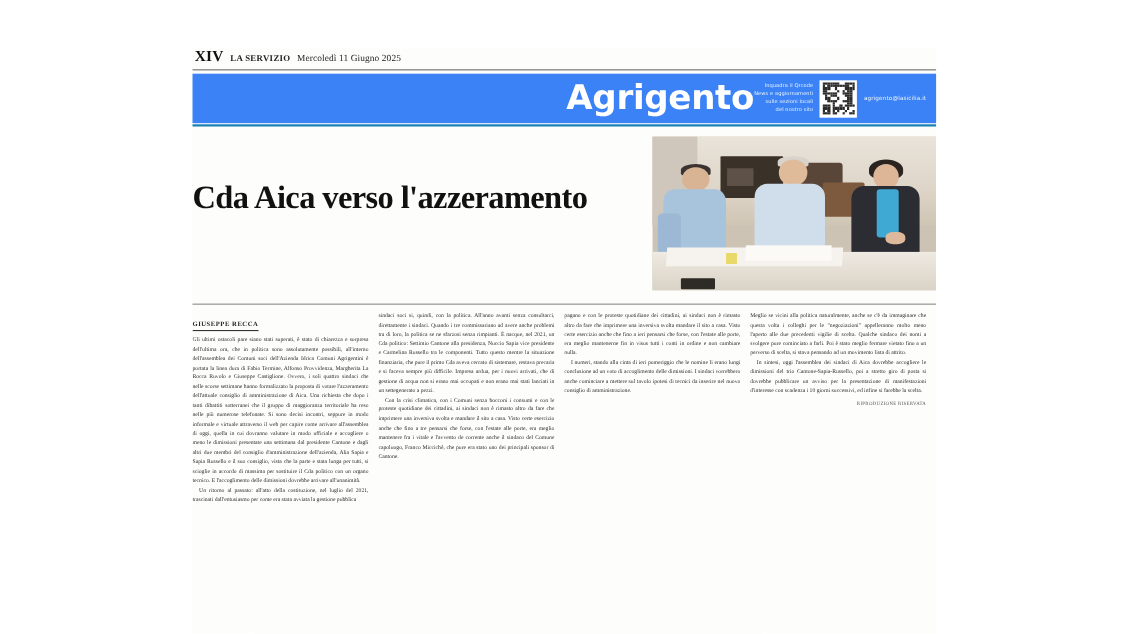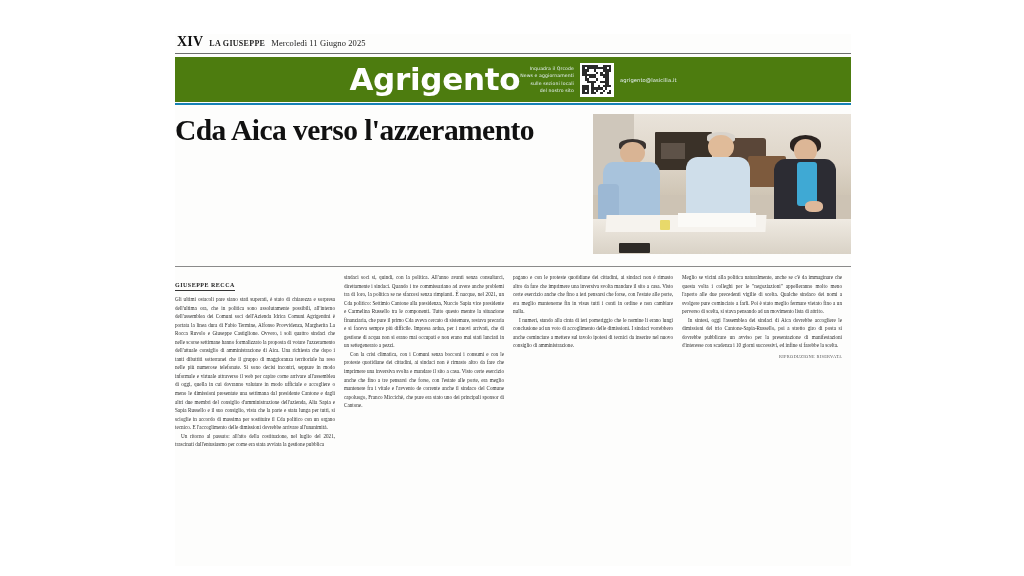--- a/index.html
+++ b/index.html
@@ -10,21 +10,21 @@
     overflow: hidden;
   }
   #page {
     position: relative;
     width: 1024px; height: 576px;
     background: #ffffff;
   }
   
   #sheet {
     position: absolute;
-    left: 175px; top: 34px;
+    left: 175px; top: 44px;
     width: 676px; height: 532px;
     background: #fdfdfc;
   }
   
   .folio {
     display: flex; align-items: baseline; gap: 6px;
     height: 18px; padding-left: 2px;
   }
   .folio-num {
     font-family: "Liberation Serif", serif;
@@ -40,22 +40,22 @@
     font-family: "Liberation Serif", serif;
     font-size: 8.5px; color: #222; letter-spacing: .1px;
   }
   .folio-rule {
     height: 1px; background: #6d6d6d; margin: 1px 0 3px 0;
   }
   
   .banner {
     position: relative;
     height: 45px;
-    background: #4d7c0f;
-    display: flex; align-items: center; justify-content: center;
+    background: #3b82f6;
+    display: flex; align-items: center; justify-content: flex-end;
   }
   .banner-title {
     font-family: "DejaVu Sans", sans-serif;
     font-weight: bold;
     font-size: 31px;
     color: #ffffff;
     letter-spacing: -.3px;
     padding-left: 9px;
     line-height: 1;
   }
@@ -101,21 +101,21 @@
   .head-left { width: 408px; }
   .headline {
     font-family: "Liberation Serif", serif;
     font-weight: bold;
     font-size: 29.5px;
     line-height: 1.115;
     color: #111;
     letter-spacing: -.55px;
     text-align: left;
   }
-  .headline span { display: block; white-space: nowrap; }
+  .headline span { display: block; white-space: nowrap; margin-top: 40px; }
   .standfirst {
     margin-top: 11px;
     font-family: "Liberation Serif", serif;
     font-size: 9.6px;
     line-height: 1.28;
     color: #1b1b1b;
   }
   .standfirst b { font-weight: bold; letter-spacing: -.1px; }
   
   .photo-wrap { width: 258px; height: 140px; overflow: hidden; position: relative; }
@@ -193,21 +193,21 @@
   }
 </style>
 </head>
 <body>
 
 <div id="page">
   <div id="sheet">
 
     <div class="folio">
       <span class="folio-num">XIV</span>
-      <span class="folio-masthead">LA GIUSEPPE</span>
+      <span class="folio-masthead">LA SERVIZIO</span>
       <span class="folio-date">Mercoledì 11 Giugno 2025</span>
     </div>
     <div class="folio-rule"></div>
 
     <div class="banner">
       <div class="banner-title">Agrigento</div>
       <div class="banner-right">
         <div class="qr-text">
           <div>Inquadra il Qrcode</div>
           <div>News e aggiornamenti</div>

